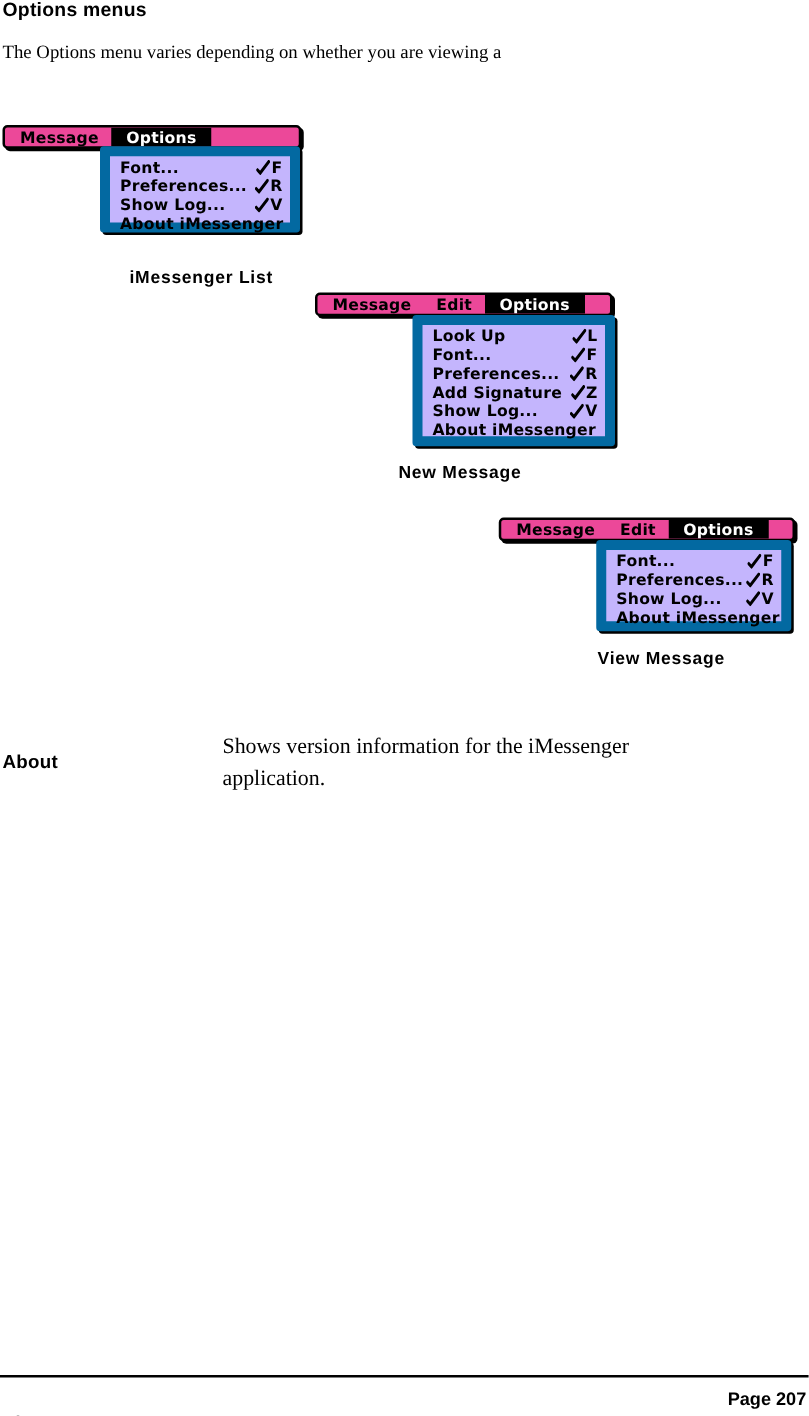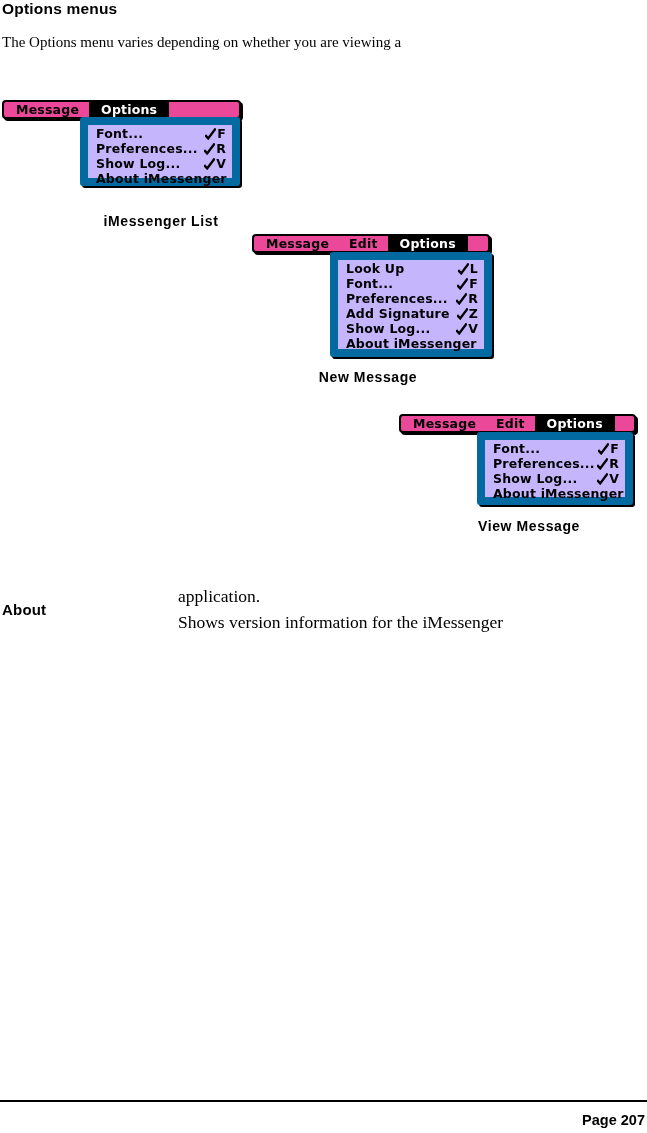--- a/index.html
+++ b/index.html
@@ -212,20 +212,20 @@
     <span>About iMessenger</span>
   </div>
 </div>
 <div class="abs mcaption" style="left:529px;top:518px;text-align:right;">View Message</div>
 
 <div class="abs definition">
   <div class="def-term">
     <div>About</div>
   </div>
   <div class="def-desc">
+    <div>Shows version information for the iMessenger</div>
     <div>application.</div>
-    <div>Shows version information for the iMessenger</div>
   </div>
 </div>
 
 <div class="abs footer-rule"></div>
 <div class="abs footer-text footer-left">Chapter 5</div>
 <div class="abs footer-text footer-right">Page 207</div>
 
 </body></html>

